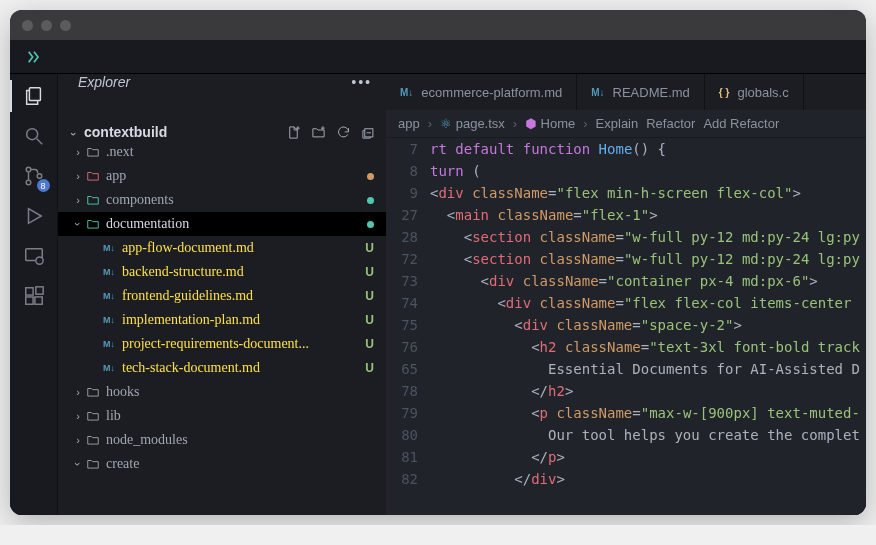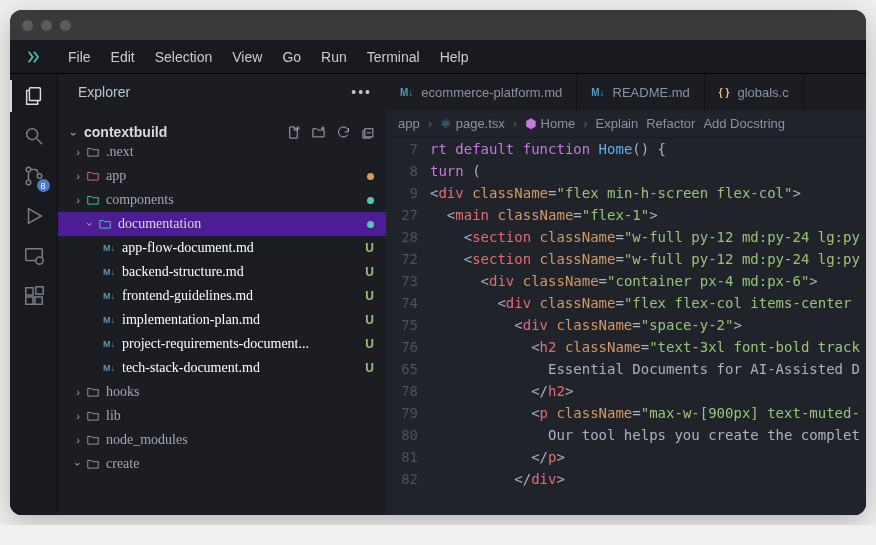--- a/index.html
+++ b/index.html
@@ -97,24 +97,24 @@
   background: #1b1d23;
   display: flex;
   flex-direction: column;
   color: #cccccc;
   font-size: 14px;
   overflow: hidden;
 }
 .sidebar-header {
   height: 36px;
   display: flex;
-  align-items: center;
   justify-content: space-between;
   padding: 0 14px 0 20px;
   color: #bfc6cf;
+  font-style: italic;
 }
 .sidebar-title { font-size: 14px; }
 .more-dots { color: #bfc6cf; cursor: pointer; letter-spacing: 2px; }
 .project-row {
   height: 30px;
   display: flex;
   align-items: flex-end;
   padding: 0 10px 0 10px;
   font-weight: 700;
   color: #d7dae0;
@@ -128,21 +128,21 @@
 }
 .tree-row {
   height: 24px;
   display: flex;
   align-items: center;
   padding-right: 12px;
   cursor: pointer;
   color: #a1a7b3;
   white-space: nowrap;
 }
-.tree-row.selected { background: #4c1d95; color: #d7dae0; padding-left: 12px; }
+.tree-row.selected { background: #000000; color: #d7dae0; }
 .tree-row.folder-open > .chev { transform: rotate(90deg); }
 .chev {
   width: 12px;
   display: inline-flex;
   justify-content: center;
   color: #a1a7b3;
   font-size: 11px;
   transition: transform 0.1s;
 }
 .indent { display: inline-block; }
@@ -152,21 +152,21 @@
   justify-content: center;
   margin-right: 4px;
   font-size: 12px;
 }
 .folder-ico { color: #9aa0ab; }
 .folder-app { color: #e06c75; }
 .folder-comp { color: #4ec9b0; }
 .folder-doc { color: #4ec9b0; }
 .md-ico { color: #519aba; font-size: 9px; font-weight: bold; }
 .label { flex: 1; overflow: hidden; text-overflow: ellipsis; font-family: Liberation Serif, serif; }
-.green-text { color: #ffffff; }
+.green-text { color: #fde047; }
 .status-col {
   width: 16px;
   text-align: right;
   font-size: 12px;
 }
 .dot-mod { width: 7px; height: 7px; border-radius: 50%; display: inline-block; }
 .dot-orange { background: #d19a66; }
 .dot-teal { background: #4ec9b0; }
 .u-badge { color: #98c379; font-weight: 600; }
 .editor {
@@ -248,30 +248,20 @@
     <div class="traffic-dot"></div>
     <div class="traffic-dot"></div>
   </div>
 
   <div class="menubar">
     <div class="logo">
       <svg width="16" height="16" viewBox="0 0 24 24" fill="none" stroke="currentColor" stroke-width="2.5">
           <path d="M4 4 L10 12 L4 20 M12 4 L18 12 L12 20"></path>
         </svg>
     </div>
-    <div id="menu-items" style="display: flex;">
-        <div class="menu-item">File</div>
-        <div class="menu-item">Edit</div>
-        <div class="menu-item">Selection</div>
-        <div class="menu-item">View</div>
-        <div class="menu-item">Go</div>
-        <div class="menu-item">Run</div>
-        <div class="menu-item">Terminal</div>
-        <div class="menu-item">Help</div>
-      </div>
   </div>
 
   <div class="body">
 
     <div class="activitybar">
       <div class="activity-icon active">
         <svg width="22" height="22" viewBox="0 0 24 24" fill="none" stroke="currentColor" stroke-width="1.6">
             <rect x="7" y="3" width="12" height="14" rx="1"></rect>
             <path d="M7 6 H4 V21 H16 V17"></path>
           </svg>
@@ -498,21 +488,21 @@
         </div>
       <div class="breadcrumb" id="breadcrumb">
           <span class="bc-link">app</span>
           <span class="bc-sep">›</span>
           <span class="bc-link"><span style="color: rgb(81, 154, 186); margin-right: 4px;">⚛</span>page.tsx</span>
           <span class="bc-sep">›</span>
           <span class="bc-link"><span style="color: rgb(198, 120, 221); margin-right: 4px;">⬢</span>Home</span>
           <span class="bc-sep">›</span>
           <span class="bc-link">Explain</span>
           <span class="bc-link">Refactor</span>
-          <span class="bc-link">Add Docstring</span>
+          <span class="bc-link">Add Refactor</span>
         </div>
       <div class="code">
         <div class="gutter" id="gutter">
             <div class="gline">7</div>
             <div class="gline">8</div>
             <div class="gline">9</div>
             <div class="gline">27</div>
             <div class="gline">28</div>
             <div class="gline">72</div>
             <div class="gline">73</div>

